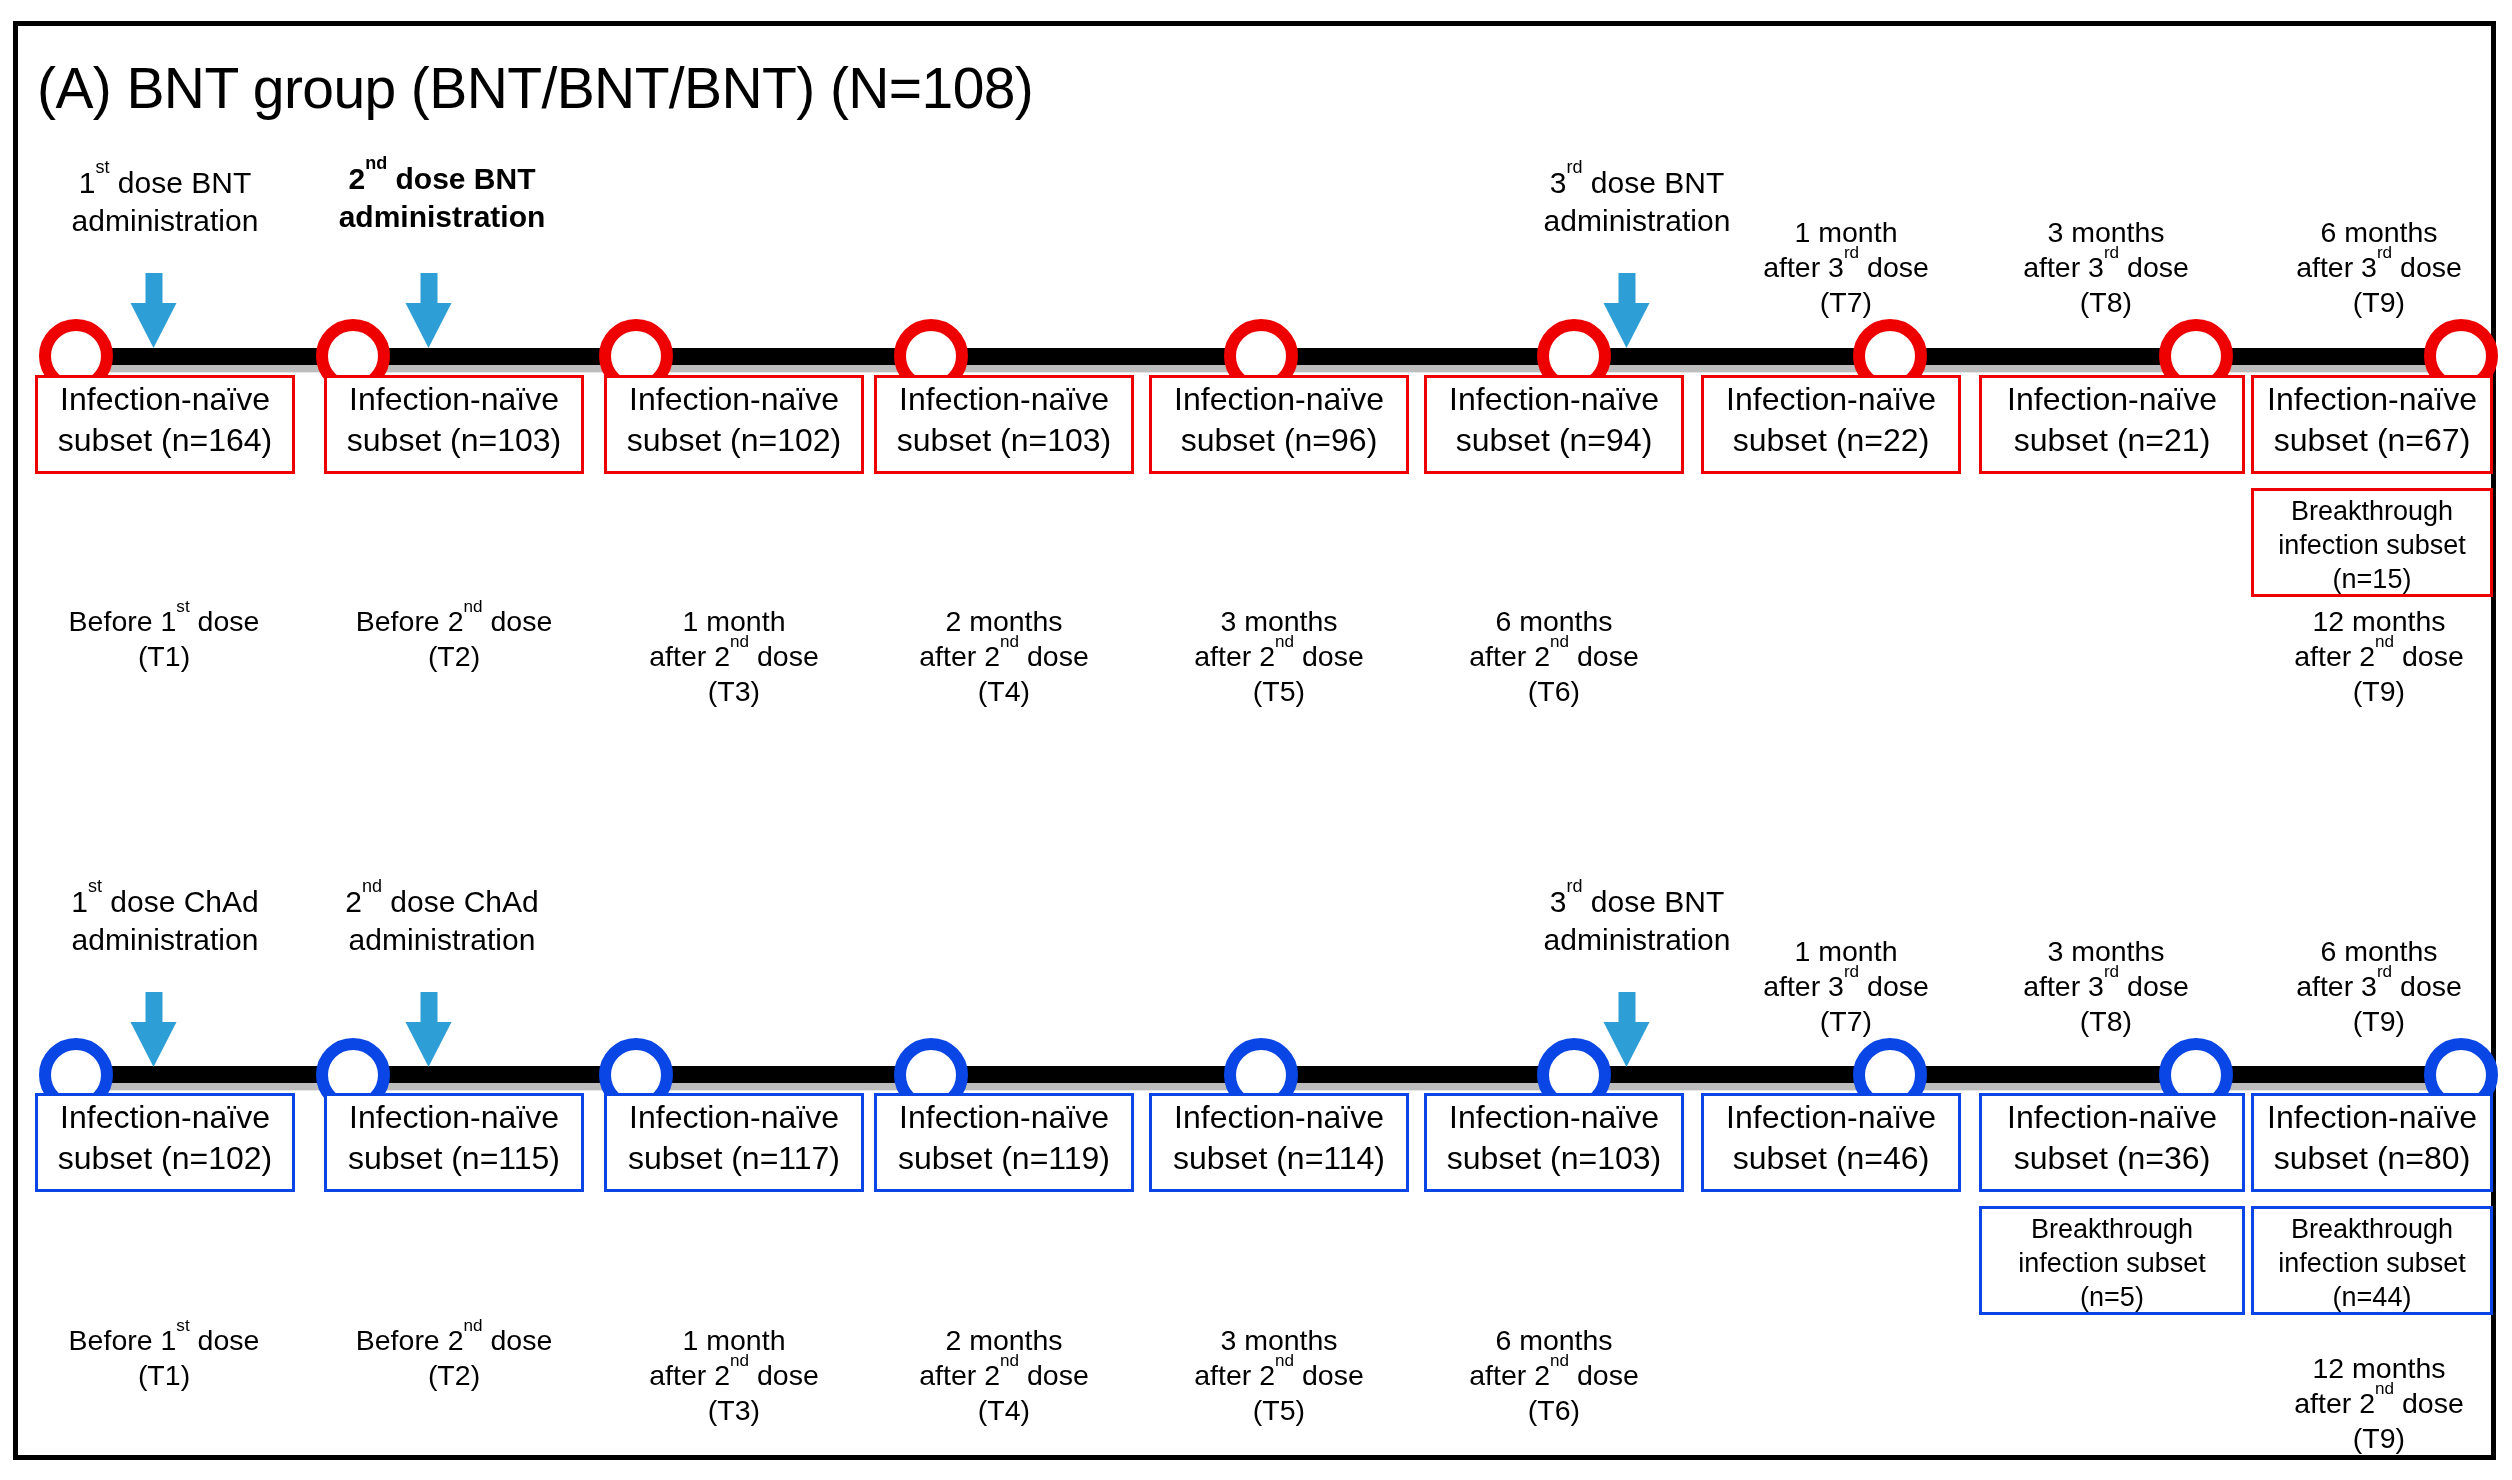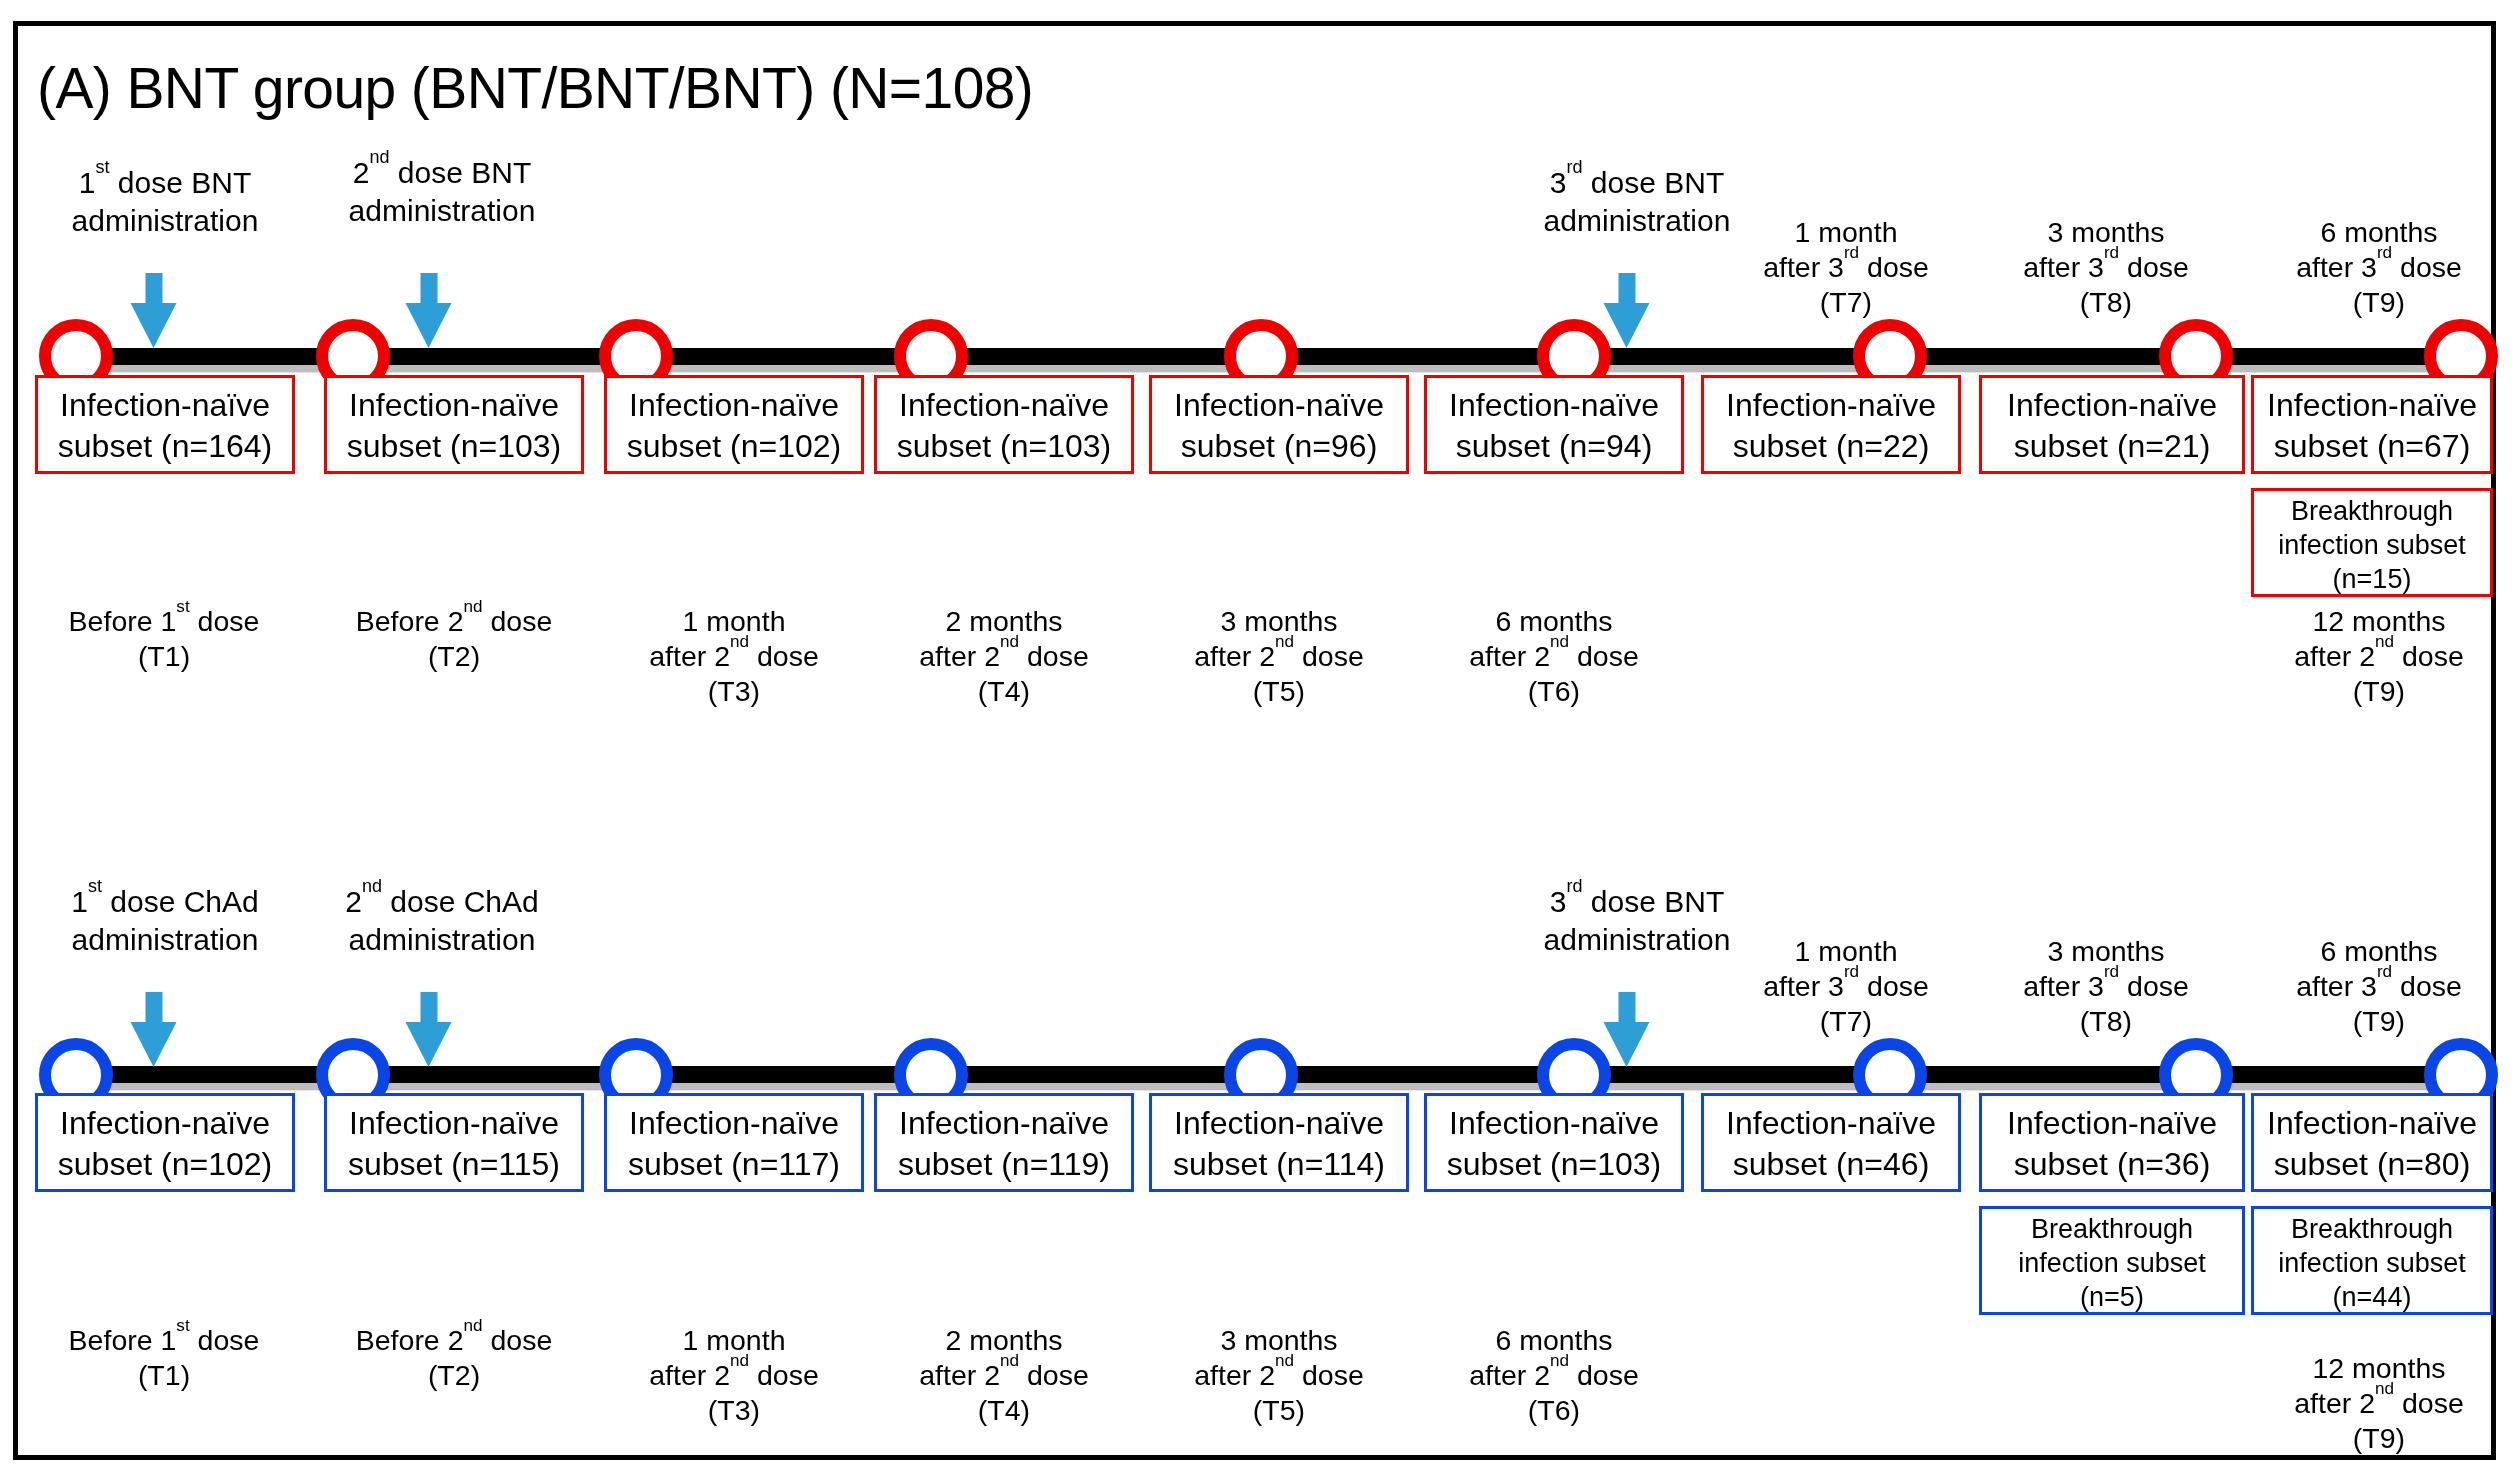--- a/index.html
+++ b/index.html
@@ -45,21 +45,21 @@
   }
   .dose-arrow{position:absolute;width:47px;height:74px;transform:translateX(-50%);}
   .dose-arrow .shaft{position:absolute;left:15px;top:0;width:17.3px;height:32px;}
   .dose-arrow .head{
     position:absolute;left:0;top:30px;width:0;height:0;
     border-left:23.5px solid transparent;border-right:23.5px solid transparent;
     border-top:45px solid #2e9fd6;
   }
   .naive-box{
     position:absolute;height:99px;background:#fff;box-sizing:border-box;
-    font-size:32px;line-height:41px;text-align:center;padding-top:7px;
+    font-size:32px;line-height:41px;text-align:center;padding-top:1px;
     white-space:nowrap;
   }
   .bt-box{
     position:absolute;height:109px;background:#fff;box-sizing:border-box;
     font-size:27px;line-height:34px;text-align:center;padding-top:2.5px;
     white-space:nowrap;
   }
   sup{font-size:60%;line-height:0;position:relative;top:-0.5em;}
 </style>
 </head>
@@ -75,21 +75,21 @@
         <div class="head" style="border-top-color: rgb(46, 159, 214);"></div>
       </div>
       <div class="dose-label" style="left: 165px; top: 164px;">
         <div>1<sup>st</sup> dose BNT</div>
         <div>administration</div>
       </div>
       <div class="dose-arrow" style="left: 429px; top: 273px;">
         <div class="shaft" style="background: rgb(46, 159, 214);"></div>
         <div class="head" style="border-top-color: rgb(46, 159, 214);"></div>
       </div>
-      <div class="dose-label" style="left: 442px; top: 154px;">
+      <div class="dose-label" style="left: 442px; top: 160px; font-weight: bold;">
         <div>2<sup>nd</sup> dose BNT</div>
         <div>administration</div>
       </div>
       <div class="dose-arrow" style="left: 1627px; top: 273px;">
         <div class="shaft" style="background: rgb(46, 159, 214);"></div>
         <div class="head" style="border-top-color: rgb(46, 159, 214);"></div>
       </div>
       <div class="dose-label" style="left: 1637px; top: 164px;">
         <div>3<sup>rd</sup> dose BNT</div>
         <div>administration</div>

